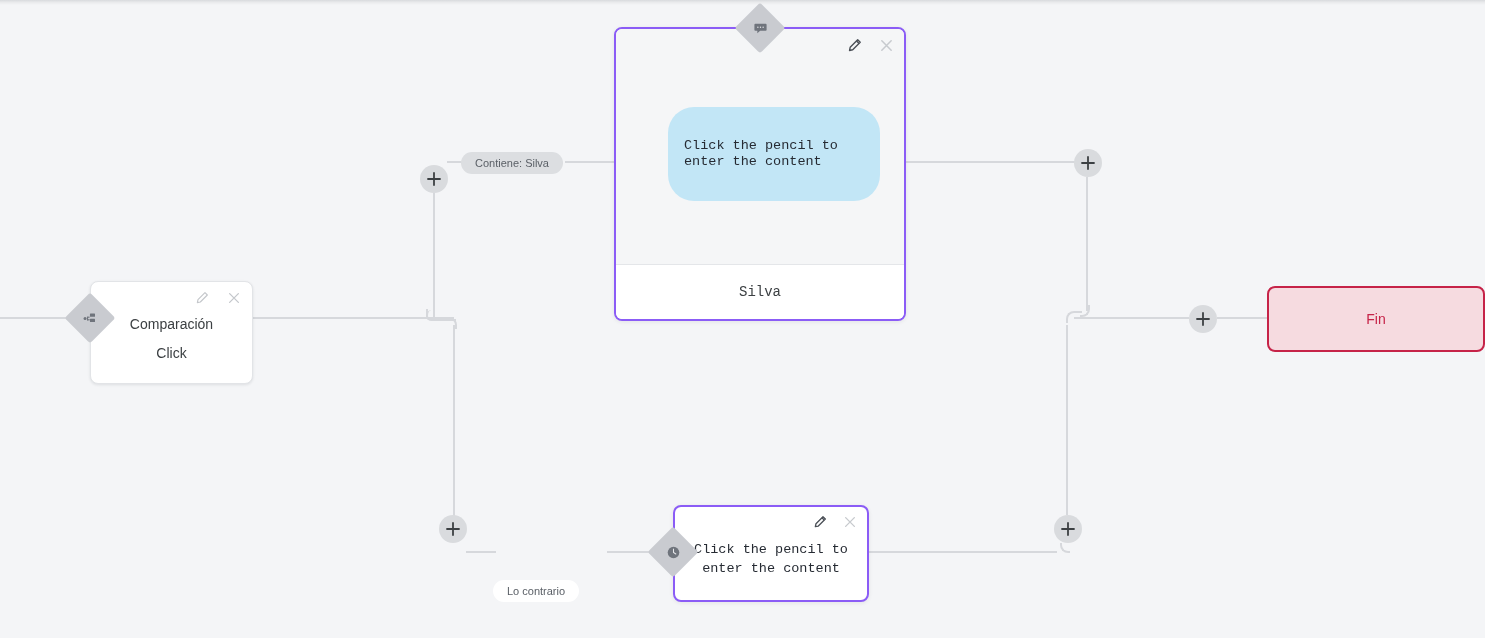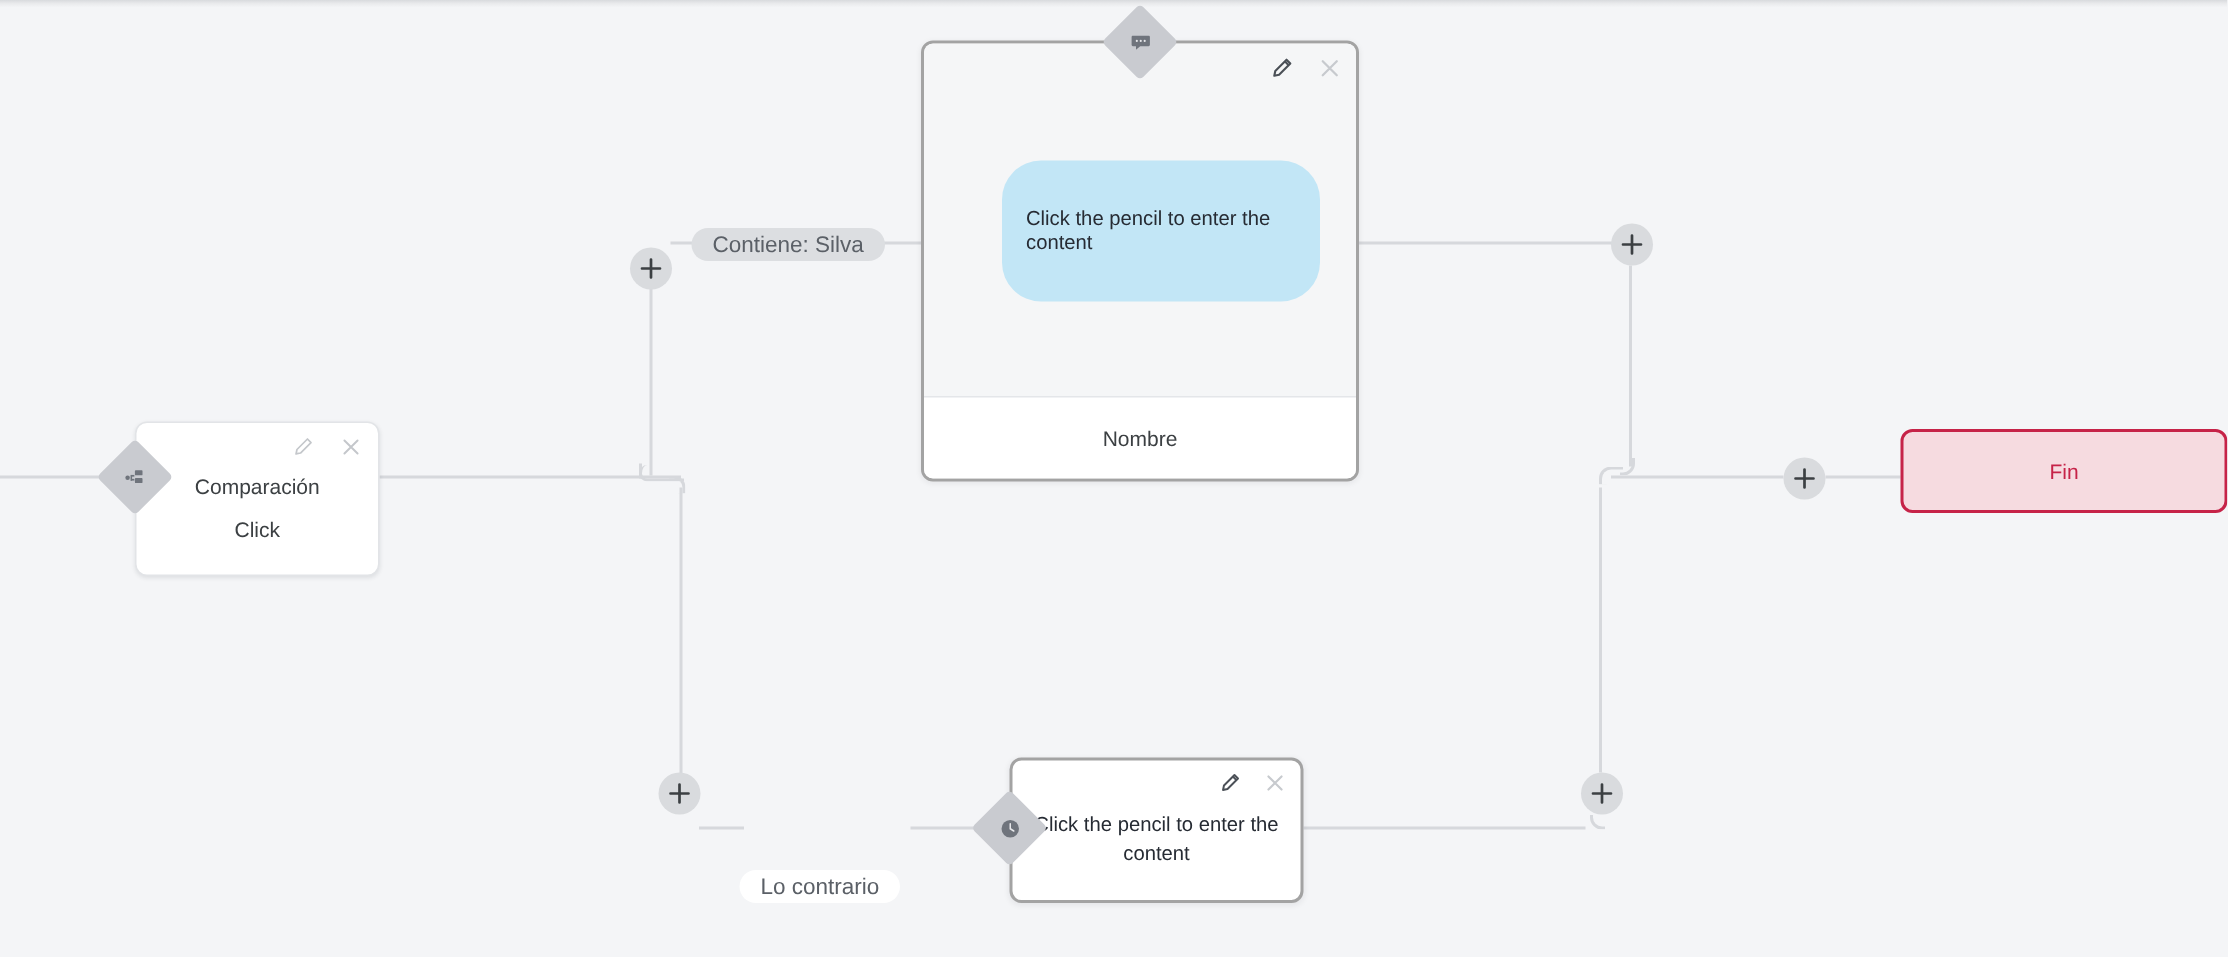--- a/index.html
+++ b/index.html
@@ -59,21 +59,21 @@
 
   
   .edge-label {
     position: absolute;
     display: flex;
     align-items: center;
     justify-content: center;
     height: 22px;
     padding: 0 14px;
     border-radius: 11px;
-    font-size: 15px;
+    font-size: 11px;
     color: #5b6067;
     white-space: nowrap;
     z-index: 5;
   }
   .edge-label.gray { background: #dcdee1; }
   .edge-label.white { background: #ffffff; }
 
   
   .node {
     position: absolute;
@@ -81,23 +81,24 @@
     border-radius: 8px;
     z-index: 4;
   }
   .node-plain {
     background: #ffffff;
     border: 1px solid #e2e4e7;
     box-shadow: 0 1px 3px rgba(20,25,35,0.10);
   }
   .node-selected {
     background: #f5f6f7;
-    border: 2px solid #a3a3a3;
+    border: 2px solid #8b5cf6;
     box-shadow: 0 1px 4px rgba(20,25,35,0.08);
     overflow: hidden;
+    font-family: Liberation Mono, monospace;
   }
   .node-end {
     background: #f6dbe0;
     border: 2px solid #c62348;
     display: flex;
     align-items: center;
     justify-content: center;
   }
   .node-end-label {
     color: #c62348;
@@ -334,21 +335,21 @@
           <svg width="15" height="15" viewBox="0 0 16 16">
             <path d="M3 3l10 10M13 3L3 13" stroke="#c7cace" stroke-width="1.6" stroke-linecap="round"></path>
           </svg>
         </span>
       </div>
     </div>
     <div class="bubble">
       <div class="bubble-text">Click the pencil to enter the content</div>
     </div>
     <div class="sel-footer">
-      <span class="sel-footer-label">Nombre</span>
+      <span class="sel-footer-label">Silva</span>
     </div>
   </div>
 
   <div class="diamond" style="left:742px; top:10px;">
     <div class="diamond-inner">
       <svg width="15" height="15" viewBox="0 0 16 16">
         <path d="M2.4 3h11.2c.5 0 .9.4.9.9v5.6c0 .5-.4.9-.9.9H7.6l-3 2.6V10.4H2.4c-.5 0-.9-.4-.9-.9V3.9c0-.5.4-.9.9-.9z" fill="#6f747c"></path>
         <circle cx="5.2" cy="6.7" r="0.75" fill="#e6e7ea"></circle>
         <circle cx="8" cy="6.7" r="0.75" fill="#e6e7ea"></circle>
         <circle cx="10.8" cy="6.7" r="0.75" fill="#e6e7ea"></circle>
@@ -379,17 +380,17 @@
 
   <div class="diamond" style="left:655px; top:534px;">
     <div class="diamond-inner">
       <svg width="15" height="15" viewBox="0 0 16 16">
         <circle cx="8" cy="8" r="6.2" fill="#6f747c"></circle>
         <path d="M8 4.4V8l2.5 1.6" stroke="#e6e7ea" stroke-width="1.1" stroke-linecap="round" fill="none"></path>
       </svg>
     </div>
   </div>
 
-  <div class="node node-end" style="left:1267px; top:286px; width:218px; height:56px;">
+  <div class="node node-end" style="left:1267px; top:286px; width:218px; height:66px;">
     <span class="node-end-label">Fin</span>
   </div>
 
 </div>
 
 </body></html>

